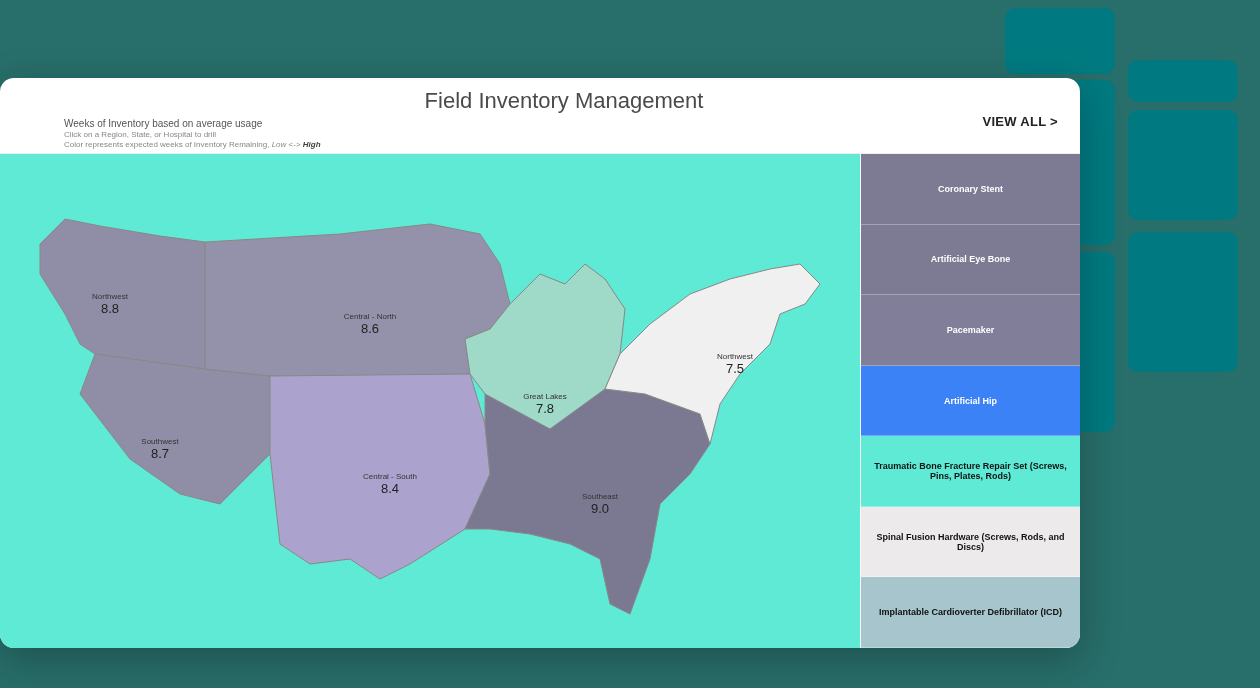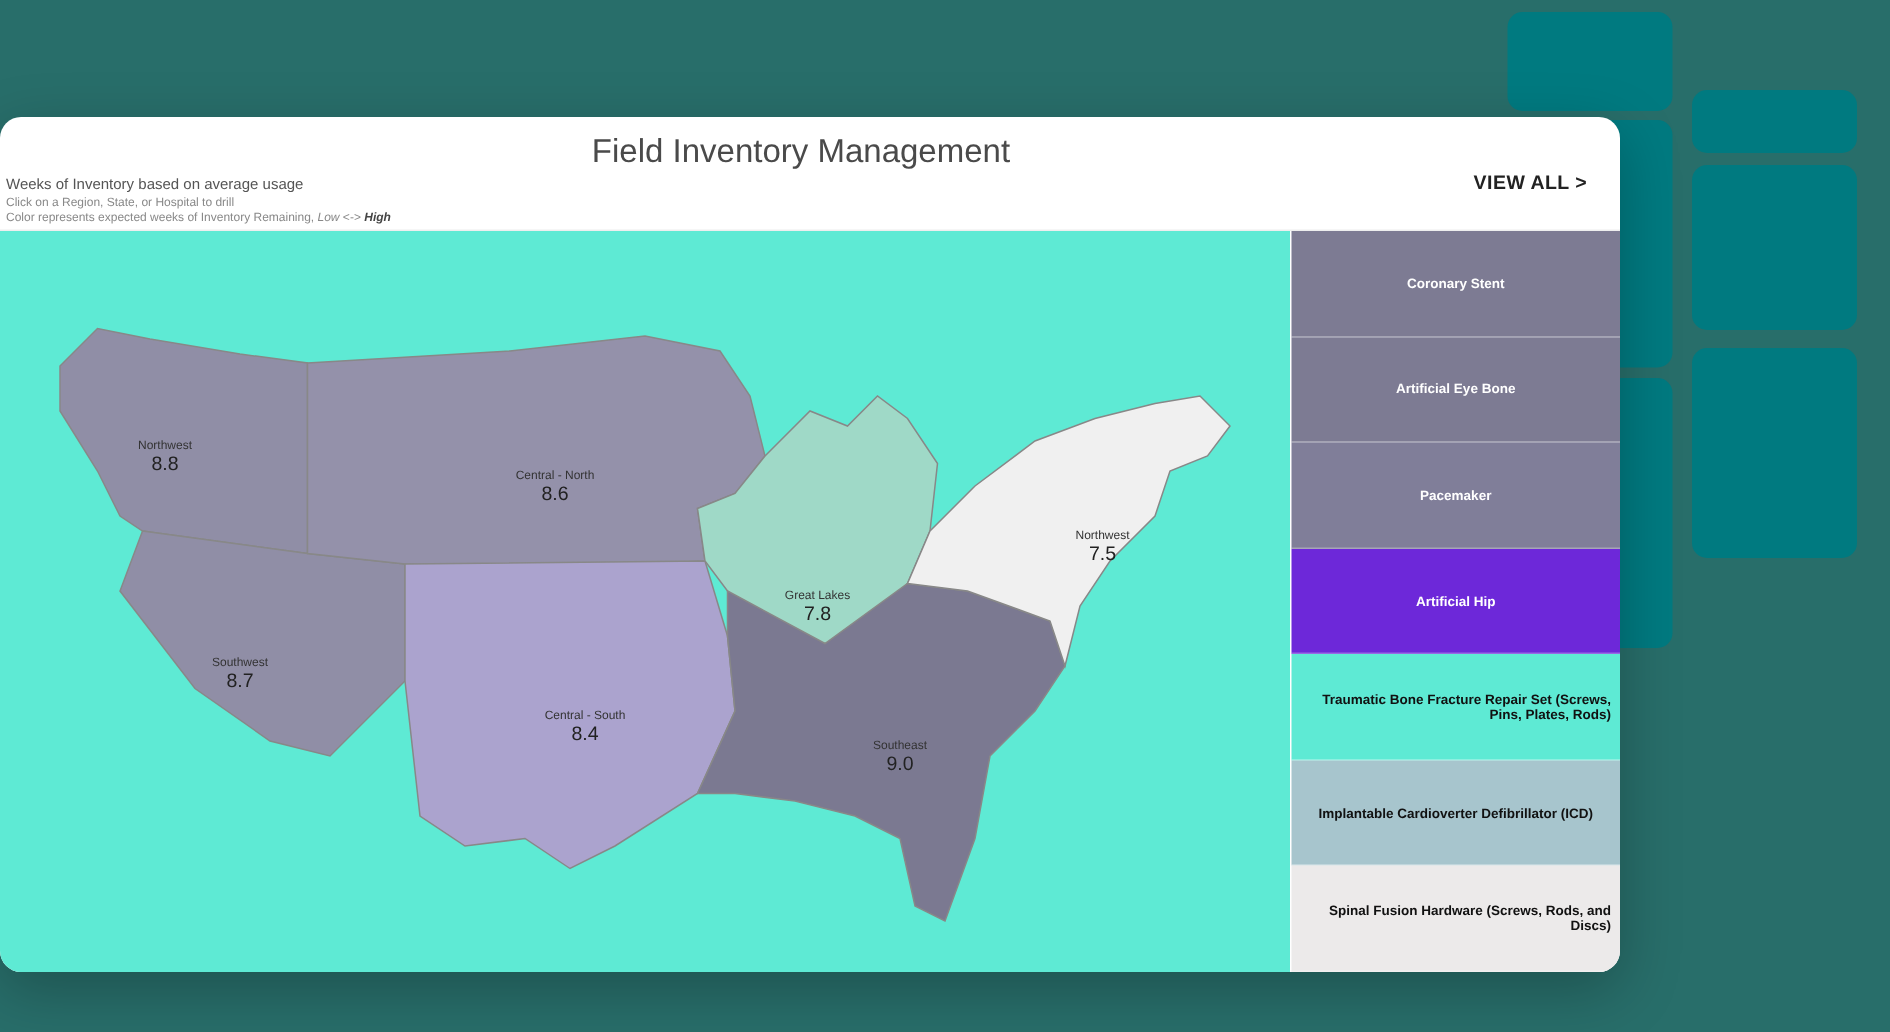--- a/index.html
+++ b/index.html
@@ -18,21 +18,22 @@
   width: 1080px;
   height: 570px;
   background: #fff;
   border-radius: 14px;
   box-shadow: 0 12px 40px rgba(0,0,0,0.25);
   overflow: hidden;
   display: flex;
   flex-direction: column;
 }
 .header-area {
-  padding: 10px 16px 4px 4px;
+  padding: 10px 16px 4px 16px;
+  margin-left: 48px;
 }
 .title {
   font-size: 22px;
   font-weight: 500;
   color: #4a4a4a;
   text-align: center;
   margin-bottom: 4px;
 }
 .sublines {
   display: flex;
@@ -87,29 +88,29 @@
   border-left: 1px solid #fff;
 }
 .product-row {
   flex: 1;
   display: flex;
   align-items: center;
   justify-content: center;
   font-size: 9px;
   font-weight: 600;
   color: #111;
-  text-align: right;
+  text-align: center;
   padding: 4px 6px;
   border-bottom: 1px solid rgba(255,255,255,0.3);
   cursor: pointer;
 }
 .pr-0 { background: #7d7b93; color: #fff; }
 .pr-1 { background: #7d7b93; color: #fff; }
 .pr-2 { background: #807e99; color: #fff; }
-.pr-3 { background: #6d28d9; color: #fff; }
+.pr-3 { background: #3b82f6; color: #fff; }
 .pr-4 { background: #5eead4; }
 .pr-5 { background: #a7c5cd; }
 .pr-6 { background: #eceaea; }
 .deco {
   position: absolute;
   background: #007a80;
   border-radius: 10px;
 }
 .deco.d1 { left: 1005px; top: 8px; width: 110px; height: 66px; }
 .deco.d2 { left: 1005px; top: 80px; width: 110px; height: 165px; }
@@ -190,17 +191,17 @@
         <div class="region-val">7.5</div>
       </div>
     </div>
 
     <div class="side-panel">
       <div class="product-row pr-0">Coronary Stent</div>
       <div class="product-row pr-1">Artificial Eye Bone</div>
       <div class="product-row pr-2">Pacemaker</div>
       <div class="product-row pr-3">Artificial Hip</div>
       <div class="product-row pr-4">Traumatic Bone Fracture Repair Set (Screws, Pins, Plates, Rods)</div>
+      <div class="product-row pr-6">Spinal Fusion Hardware (Screws, Rods, and Discs)</div>
       <div class="product-row pr-5">Implantable Cardioverter Defibrillator (ICD)</div>
-      <div class="product-row pr-6">Spinal Fusion Hardware (Screws, Rods, and Discs)</div>
     </div>
   </div>
 </div>
 
 </body></html>

